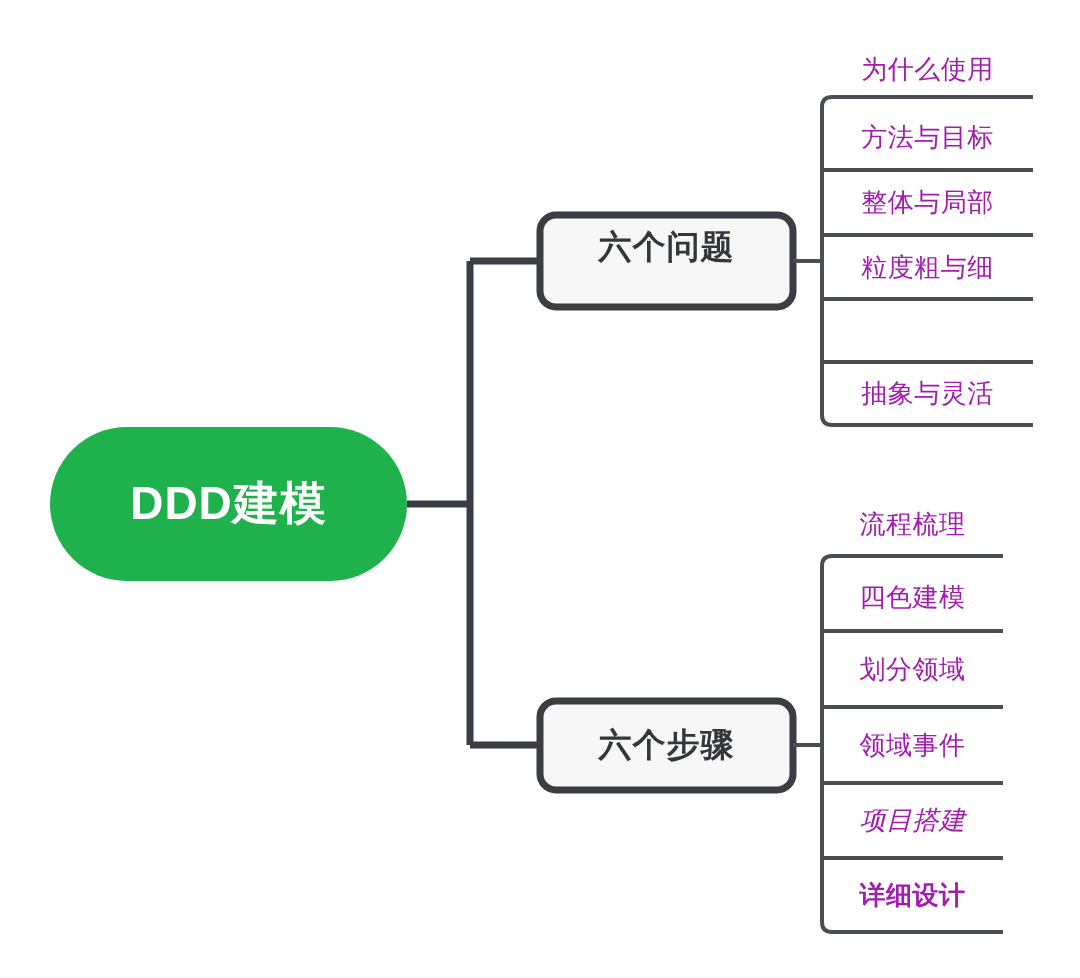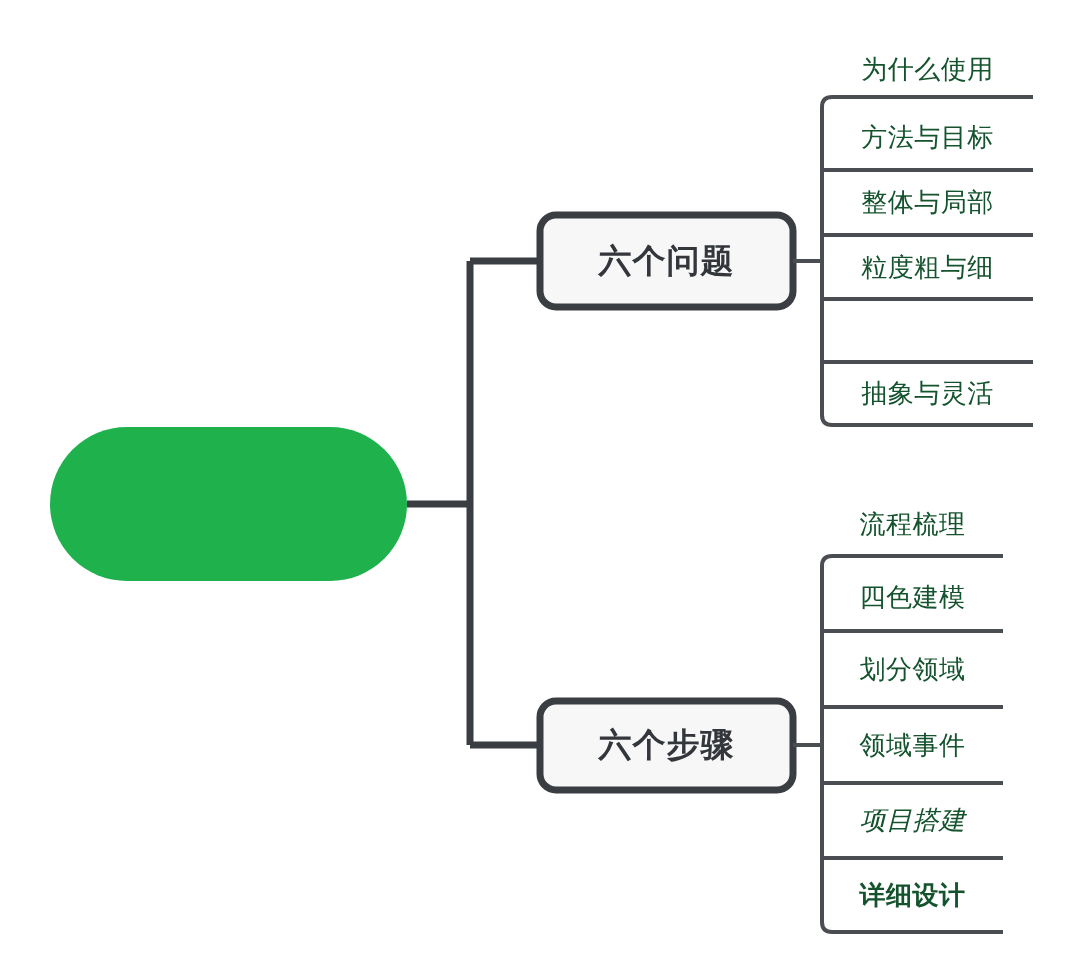--- a/index.html
+++ b/index.html
@@ -49,21 +49,21 @@
     white-space: nowrap;
   }
   .branch-label {
     color: #33363b;
     font-size: 33px;
     font-weight: bold;
     letter-spacing: 1px;
     white-space: nowrap;
   }
   .leaf-label {
-    color: #14532d;
+    color: #a21caf;
     font-size: 26px;
     font-weight: normal;
     letter-spacing: 0.5px;
     white-space: nowrap;
   }
 </style>
 </head>
 <body>
 
 <div id="mindmap-root">
@@ -99,22 +99,23 @@
 
     <path d="M 822 631 L 1003 631" stroke="#4A4D52" stroke-width="4" fill="none"></path>
     <path d="M 822 707 L 1003 707" stroke="#4A4D52" stroke-width="4" fill="none"></path>
     <path d="M 822 783 L 1003 783" stroke="#4A4D52" stroke-width="4" fill="none"></path>
     <path d="M 822 858 L 1003 858" stroke="#4A4D52" stroke-width="4" fill="none"></path>
 
   </svg>
 
   <div class="node-text-layer">
 
+    <div class="abs root-label" style="left:50px; top:427px; width:357px; height:154px;">DDD建模</div>
 
-    <div class="abs branch-label" style="left:540px; top:215px; width:253px; height:92px;">六个问题</div>
+    <div class="abs branch-label" style="left:540px; top:201px; width:253px; height:92px;">六个问题</div>
 
     <div class="abs leaf-label" style="left:822px; top:41px; width:211px; height:56px;">为什么使用</div>
     <div class="abs leaf-label" style="left:822px; top:104px; width:211px; height:66px;">方法与目标</div>
     <div class="abs leaf-label" style="left:822px; top:170px; width:211px; height:65px;">整体与局部</div>
     <div class="abs leaf-label" style="left:822px; top:235px; width:211px; height:64px;">粒度粗与细</div>
     <div class="abs leaf-label" style="left:822px; top:362px; width:211px; height:63px;">抽象与灵活</div>
 
     <div class="abs branch-label" style="left:540px; top:701px; width:253px; height:89px;">六个步骤</div>
 
     <div class="abs leaf-label" style="left:822px; top:492px; width:181px; height:64px;">流程梳理</div>

